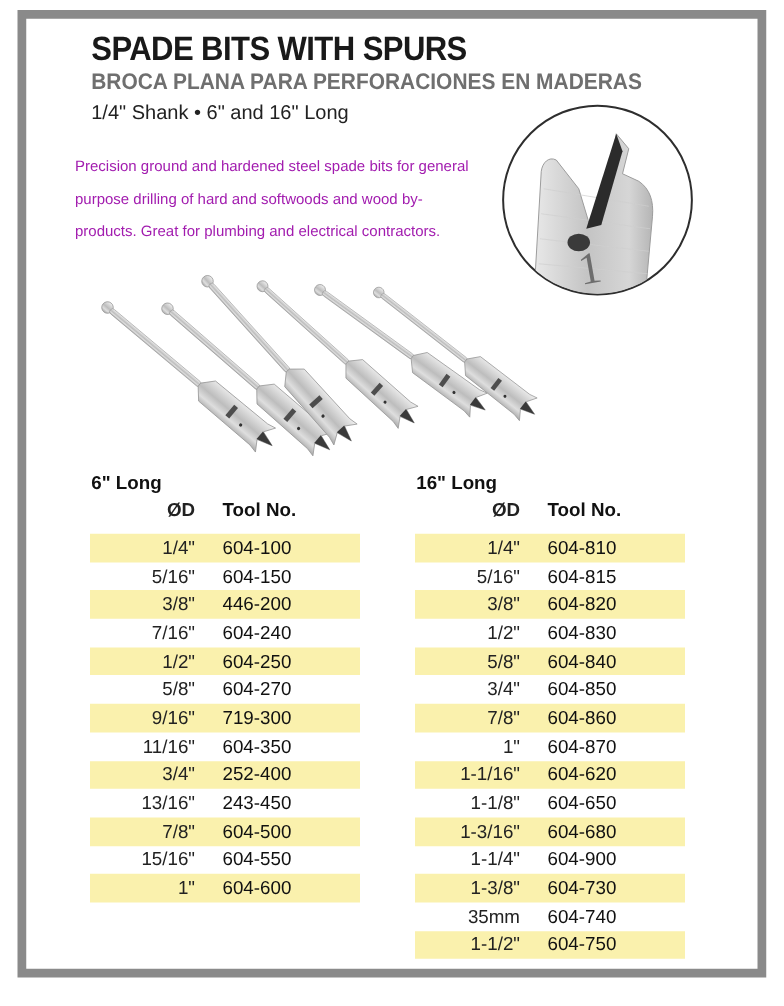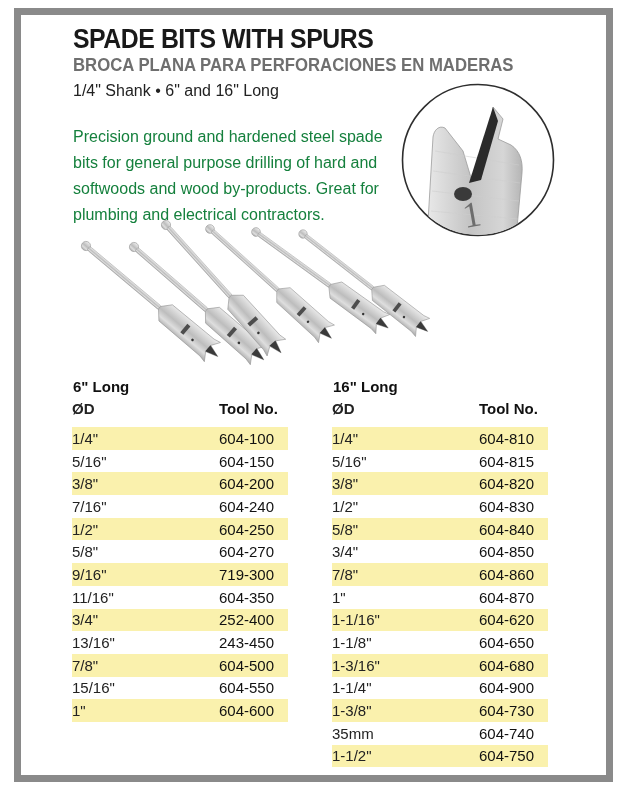--- a/index.html
+++ b/index.html
@@ -6,35 +6,35 @@
   .page{position:relative;width:627px;height:805px;background:#ffffff;overflow:hidden;
         font-family:"Liberation Sans", sans-serif;color:#1c1c1c;}
   .frame{position:absolute;left:14px;top:8px;width:585px;height:760px;
          border:7px solid #8a8a8a;background:#ffffff;}
   .title{position:absolute;left:73px;top:24px;font-size:27px;font-weight:700;
          letter-spacing:-0.5px;transform:scaleX(0.92);transform-origin:0 0;
          white-space:nowrap;color:#191919;}
   .subtitle{position:absolute;left:73px;top:55px;font-size:18px;font-weight:700;
          color:#6f6f6f;transform:scaleX(0.93);transform-origin:0 0;white-space:nowrap;}
   .specline{position:absolute;left:73px;top:82px;font-size:16px;color:#222;white-space:nowrap;}
-  .desc{position:absolute;left:73px;top:108px;width:326px;font-size:16px;
-        line-height:26px;color:#15803d;}
+  .desc{position:absolute;left:60px;top:108px;width:326px;font-size:12px;
+        line-height:26px;color:#a21caf;}
   .closeup{position:absolute;left:399px;top:81px;}
   .bitsphoto{position:absolute;left:58px;top:212px;}
   .price-table{position:absolute;top:378px;width:216px;}
   .price-table.t1{left:72px;}
   .price-table.t2{left:332px;}
   .t-title{position:absolute;left:1px;top:0;font-size:15px;font-weight:700;color:#111;white-space:nowrap;}
   .t-head{position:absolute;left:0;top:22px;width:216px;display:flex;
           font-size:15px;font-weight:700;color:#111;}
   .t-rows{position:absolute;left:0;top:49px;width:216px;}
   .trow{display:flex;align-items:center;height:22.7px;font-size:15px;}
   .trow.hl{background:#faf1ad;}
-  .c-dia{width:84px;text-align:left;color:#222;}
-  .c-tool{margin-left:63px;text-align:center;color:#111;}
+  .c-dia{width:84px;text-align:right;color:#222;}
+  .c-tool{margin-left:22px;text-align:center;color:#111;}
   .trow .c-tool{font-weight:400;}
 </style>
 </head>
 <body>
 
 <div class="page">
   <div class="frame"></div>
 
   <div class="title">SPADE BITS WITH SPURS</div>
   <div class="subtitle">BROCA PLANA PARA PERFORACIONES EN MADERAS</div>
@@ -117,21 +117,21 @@
         <div class="trow hl">
           <span class="c-dia">1/4"</span>
           <span class="c-tool">604-100</span>
         </div>
         <div class="trow">
           <span class="c-dia">5/16"</span>
           <span class="c-tool">604-150</span>
         </div>
         <div class="trow hl">
           <span class="c-dia">3/8"</span>
-          <span class="c-tool">604-200</span>
+          <span class="c-tool">446-200</span>
         </div>
         <div class="trow">
           <span class="c-dia">7/16"</span>
           <span class="c-tool">604-240</span>
         </div>
         <div class="trow hl">
           <span class="c-dia">1/2"</span>
           <span class="c-tool">604-250</span>
         </div>
         <div class="trow">

